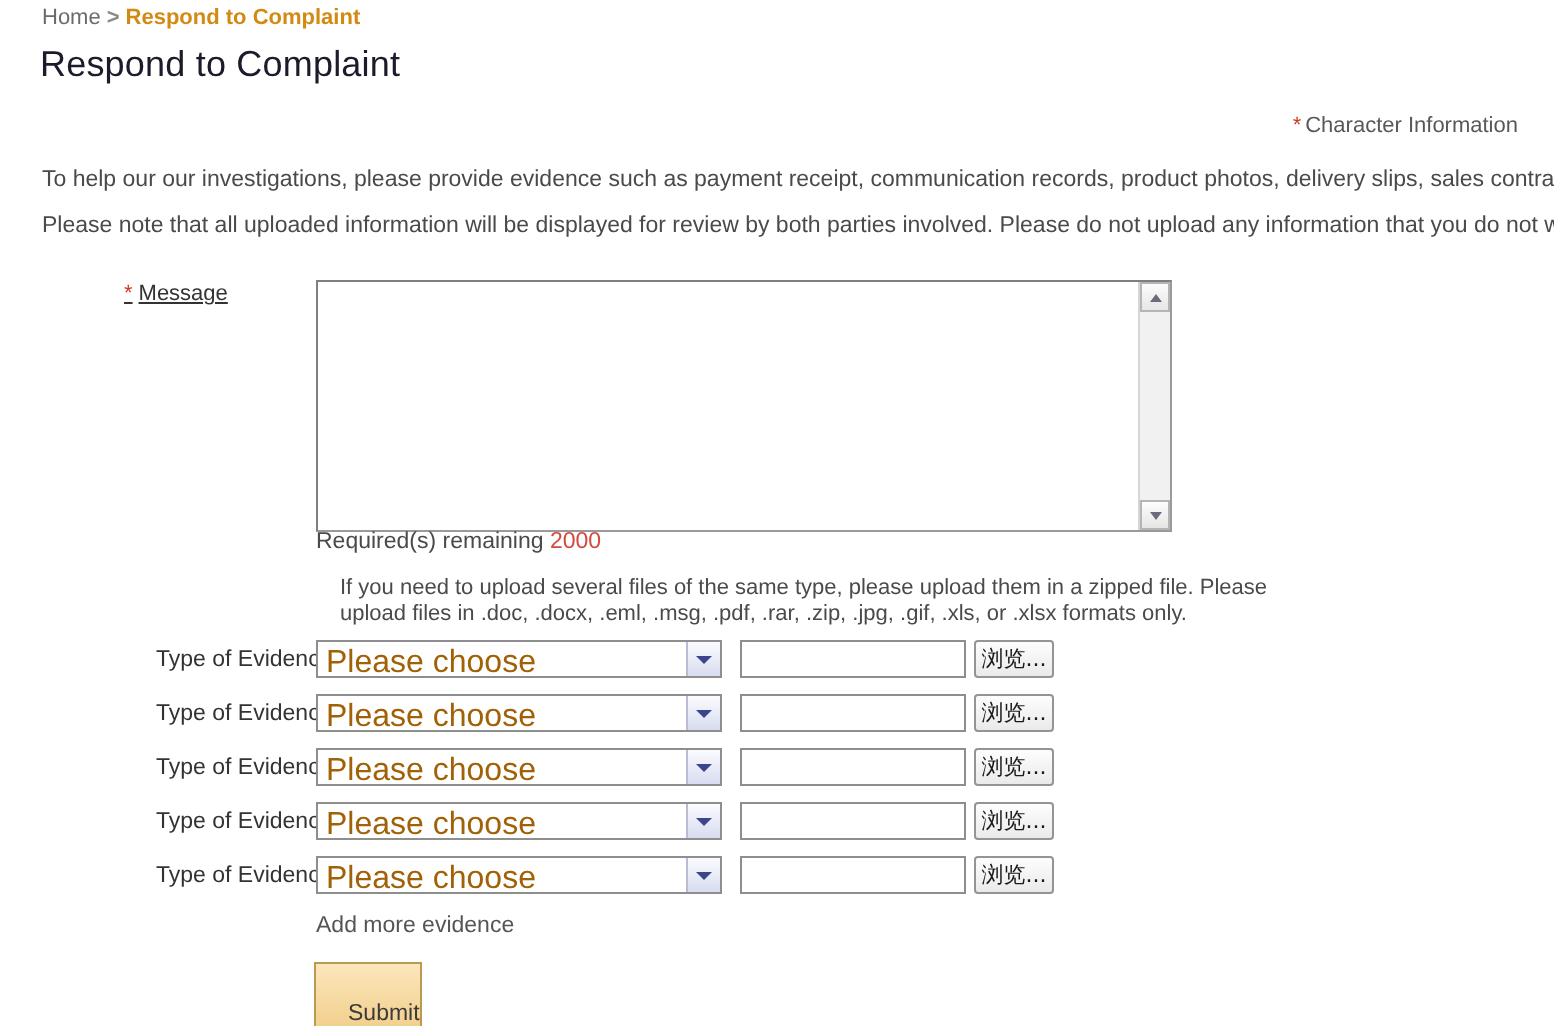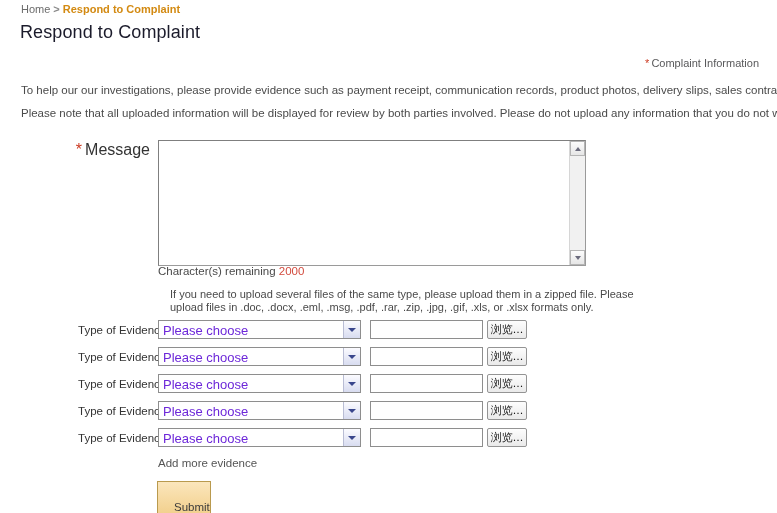--- a/index.html
+++ b/index.html
@@ -80,23 +80,24 @@
   }
   .intro-1 { top: 83px; }
   .intro-2 { top: 106px; }
 
   
   .message-label {
     position: absolute;
     left: 62px;
     top: 141px;
     width: 88px;
-    text-align: right;
-    font-size: 16px;
+    text-align: left;
+    font-size: 11px;
     color: #333333;
+    text-decoration: underline;
   }
   .message-label .req-star {
     color: #cc3a22;
     margin-right: 3px;
   }
 
   .textarea-wrap {
     position: absolute;
     left: 158px;
     top: 140px;
@@ -216,22 +217,22 @@
     border: 1px solid #8e8e8e;
     background: #ffffff;
     box-sizing: border-box;
     font-size: 12px;
     color: #111111;
   }
   .ev-select-text {
     position: absolute;
     left: 4px;
     top: 2px;
-    font-size: 13px;
-    color: #6d28d9;
+    font-size: 16px;
+    color: #a16207;
     white-space: nowrap;
   }
   .ev-select-btn {
     position: absolute;
     right: 0;
     top: 0;
     width: 17px;
     height: 17px;
     background: linear-gradient(#fbfbff, #d8dcf0);
     border-left: 1px solid #b9bdd4;
@@ -309,21 +310,21 @@
 </head>
 <body>
 
 <div class="breadcrumb">
   <a href="#" class="crumb-home">Home</a><span class="crumb-sep">&gt;</span><span class="crumb-current">Respond to Complaint</span>
 </div>
 
 <h1 class="page-title">Respond to Complaint</h1>
 
 <div class="required-note">
-  <span class="req-star">*</span><span>Complaint Information</span>
+  <span class="req-star">*</span><span>Character Information</span>
 </div>
 
 <div class="intro intro-1">To help our our investigations, please provide evidence such as payment receipt, communication records, product photos, delivery slips, sales contract, etc.</div>
 <div class="intro intro-2">Please note that all uploaded information will be displayed for review by both parties involved. Please do not upload any information that you do not want the other party to see.</div>
 
 <div class="message-label">
   <span class="req-star">*</span><span>Message</span>
 </div>
 
 <div class="textarea-wrap">
@@ -333,21 +334,21 @@
         <span class="ta-arrow"></span>
       </div>
 
     <div class="ta-scroll-btn ta-scroll-down">
         <span class="ta-arrow"></span>
       </div>
   </div>
 </div>
 
 <div class="char-counter">
-  <span>Character(s) remaining</span>
+  <span>Required(s) remaining</span>
   <span class="count-val">2000</span>
 </div>
 
 <div class="upload-hint">If you need to upload several files of the same type, please upload them in a zipped file. Please upload files in .doc, .docx, .eml, .msg, .pdf, .rar, .zip, .jpg, .gif, .xls, or .xlsx formats only.</div>
 
 <div class="evidence-rows" id="evidence-rows">
     <div class="evidence-row">
       <div class="ev-label">Type of Evidence</div>
       <div class="ev-select">
         <span class="ev-select-text">Please choose</span>

